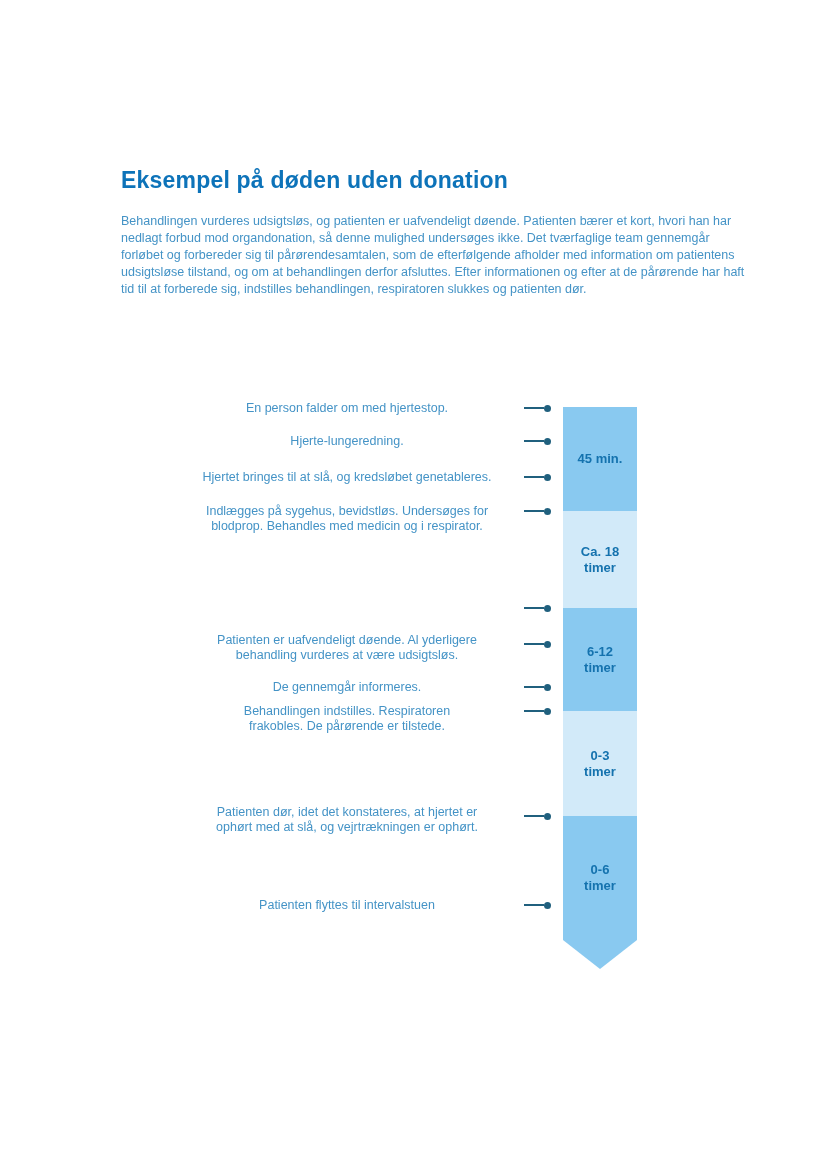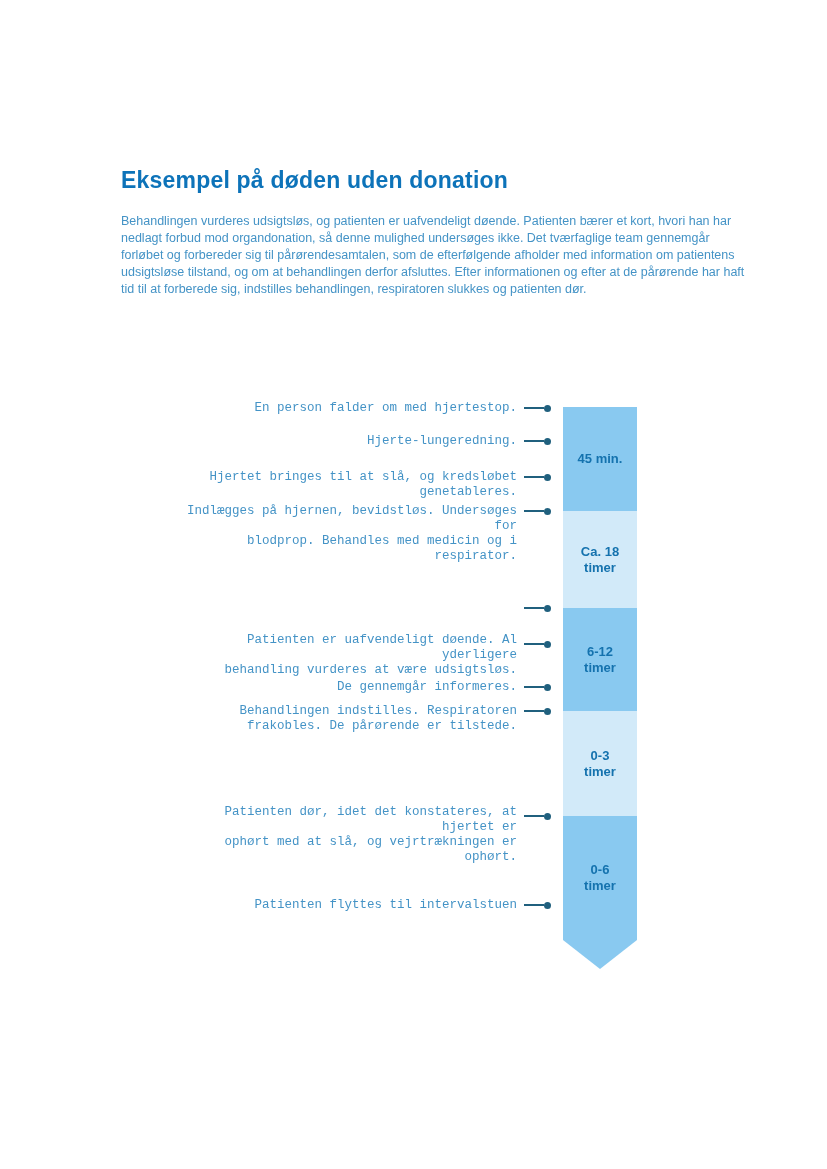--- a/index.html
+++ b/index.html
@@ -29,26 +29,25 @@
     width: 700px;
     font-size: 12.5px;
     line-height: 17px;
     color: var(--body-color, #4493c6);
     white-space: pre-line;
   }
   .event {
     position: absolute;
     right: 310px;
     width: 340px;
-    text-align: right;
+    text-align: center;
     font-size: 12.5px;
     line-height: 15px;
     color: var(--body-color, #4493c6);
     white-space: pre-line;
-    font-family: Liberation Mono, monospace;
   }
   .connector {
     position: absolute;
     left: 524px;
     height: 8px;
     display: flex;
     align-items: center;
   }
   .connector .line {
     width: 20px;
@@ -98,21 +97,21 @@
 
   <p class="intro">Behandlingen vurderes udsigtsløs, og patienten er uafvendeligt døende. Patienten bærer et kort, hvori han har
 nedlagt forbud mod organdonation, så denne mulighed undersøges ikke. Det tværfaglige team gennemgår
 forløbet og forbereder sig til pårørendesamtalen, som de efterfølgende afholder med information om patientens
 udsigtsløse tilstand, og om at behandlingen derfor afsluttes. Efter informationen og efter at de pårørende har haft
 tid til at forberede sig, indstilles behandlingen, respiratoren slukkes og patienten dør.</p>
 
   <div class="event" style="top:401px">En person falder om med hjertestop.</div>
   <div class="event" style="top:434px">Hjerte-lungeredning.</div>
   <div class="event" style="top:470px">Hjertet bringes til at slå, og kredsløbet genetableres.</div>
-  <div class="event" style="top:504px">Indlægges på hjernen, bevidstløs. Undersøges for
+  <div class="event" style="top:504px">Indlægges på sygehus, bevidstløs. Undersøges for
 blodprop. Behandles med medicin og i respirator.</div>
   <div class="event" style="top:633px">Patienten er uafvendeligt døende. Al yderligere
 behandling vurderes at være udsigtsløs.</div>
   <div class="event" style="top:680px">De gennemgår informeres.</div>
   <div class="event" style="top:704px">Behandlingen indstilles. Respiratoren
 frakobles. De pårørende er tilstede.</div>
   <div class="event" style="top:805px">Patienten dør, idet det konstateres, at hjertet er
 ophørt med at slå, og vejrtrækningen er ophørt.</div>
   <div class="event" style="top:898px">Patienten flyttes til intervalstuen</div>
 

